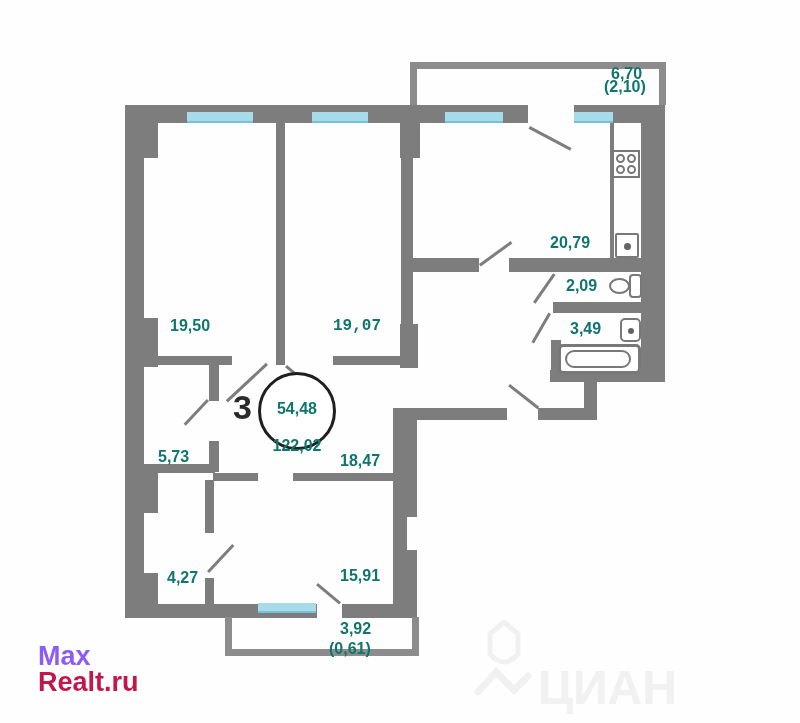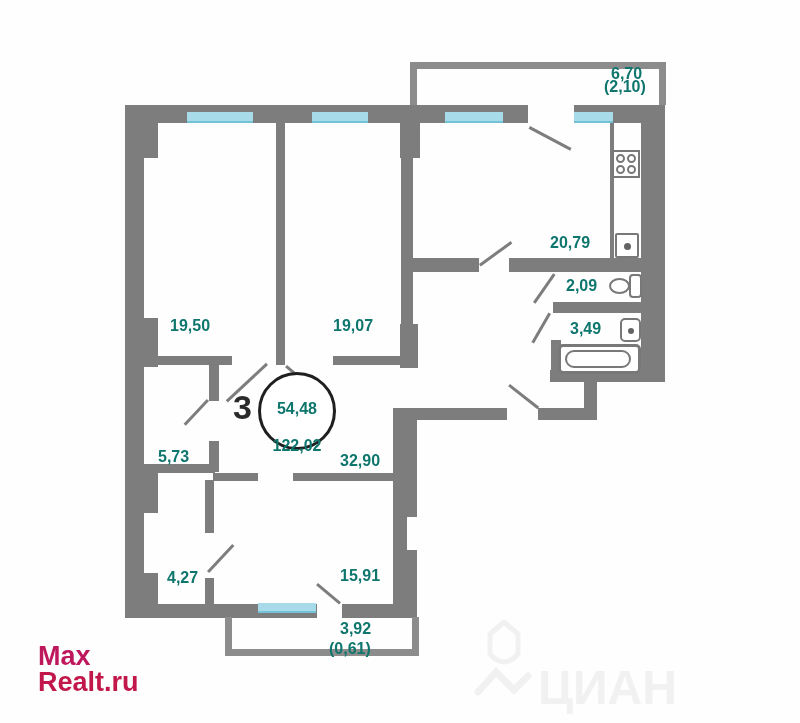--- a/index.html
+++ b/index.html
@@ -11,21 +11,21 @@
   .door{position:absolute;height:3px;background:#7d7d7d;transform-origin:0 0;}
   .lbl{position:absolute;color:#0f766e;font-size:16px;font-weight:bold;white-space:nowrap;letter-spacing:0px;}
   .fix{position:absolute;box-sizing:border-box;border:2px solid #787878;background:#fff;}
   .dot{position:absolute;background:#636363;border-radius:50%;}
   .ring{position:absolute;box-sizing:border-box;border:2px solid #787878;border-radius:50%;background:#fff;}
   #area-circle{position:absolute;left:258px;top:372px;width:78px;height:78px;border:3.5px solid #1f1f1f;
     border-radius:50%;background:#fff;display:flex;flex-direction:column;align-items:center;justify-content:center;box-sizing:border-box;}
   #area-circle .frac{width:53px;height:3px;background:#1f1f1f;margin:1px 0 2px 0;}
   #unit-number{position:absolute;left:233px;top:388px;font-size:34px;font-weight:bold;color:#2a2a2a;}
   #logo{position:absolute;left:38px;top:644px;line-height:0.95;font-weight:bold;font-size:27px;}
-  #logo .l1{color:#be185d;} #logo .l2{color:#c2174a;}
+  #logo .l1{color:#8b5cf6;} #logo .l2{color:#c2174a;}
   #cian{position:absolute;left:474px;top:614px;color:#f1f1f1;}
   .notch{position:absolute;background:#fefefe;}
 </style>
 </head>
 <body>
 
 <div id="stage">
 
   <div class="wall" style="left:125px;top:105px;width:403px;height:18px;"></div>
   <div class="wall" style="left:574px;top:105px;width:91px;height:18px;"></div>
@@ -101,25 +101,25 @@
   <div class="fix" style="left:609px;top:278px;width:21px;height:16px;border-radius:50%;"></div>
   <div class="fix" style="left:629px;top:274px;width:13px;height:24px;border-radius:4px;"></div>
   <div class="fix" style="left:620px;top:318px;width:21px;height:24px;border-radius:5px;">
     <div class="dot" style="left:6px;top:8px;width:6px;height:6px;"></div>
   </div>
   <div class="fix" style="left:558px;top:344px;width:83px;height:30px;border-radius:5px;border-width:3px;">
     <div class="fix" style="left:4px;top:3px;width:66px;height:18px;border-radius:9px;"></div>
   </div>
 
   <div class="lbl" style="left:170px;top:317px;">19,50</div>
-  <div class="lbl" style="left:333px;top:317px;">19,07</div>
+  <div class="lbl" style="left:333px;top:317px;font-family:Liberation Mono, monospace;">19,07</div>
   <div class="lbl" style="left:550px;top:234px;">20,79</div>
   <div class="lbl" style="left:566px;top:277px;">2,09</div>
   <div class="lbl" style="left:570px;top:320px;">3,49</div>
-  <div class="lbl" style="left:340px;top:452px;">32,90</div>
+  <div class="lbl" style="left:340px;top:452px;">18,47</div>
   <div class="lbl" style="left:158px;top:448px;">5,73</div>
   <div class="lbl" style="left:167px;top:569px;">4,27</div>
   <div class="lbl" style="left:340px;top:567px;">15,91</div>
   <div class="lbl" style="left:611px;top:65px;">6,70</div>
   <div class="lbl" style="left:604px;top:78px;">(2,10)</div>
   <div class="lbl" style="left:340px;top:620px;">3,92</div>
   <div class="lbl" style="left:329px;top:640px;">(0,61)</div>
 
   <div id="unit-number">3</div>
   <div id="area-circle">

